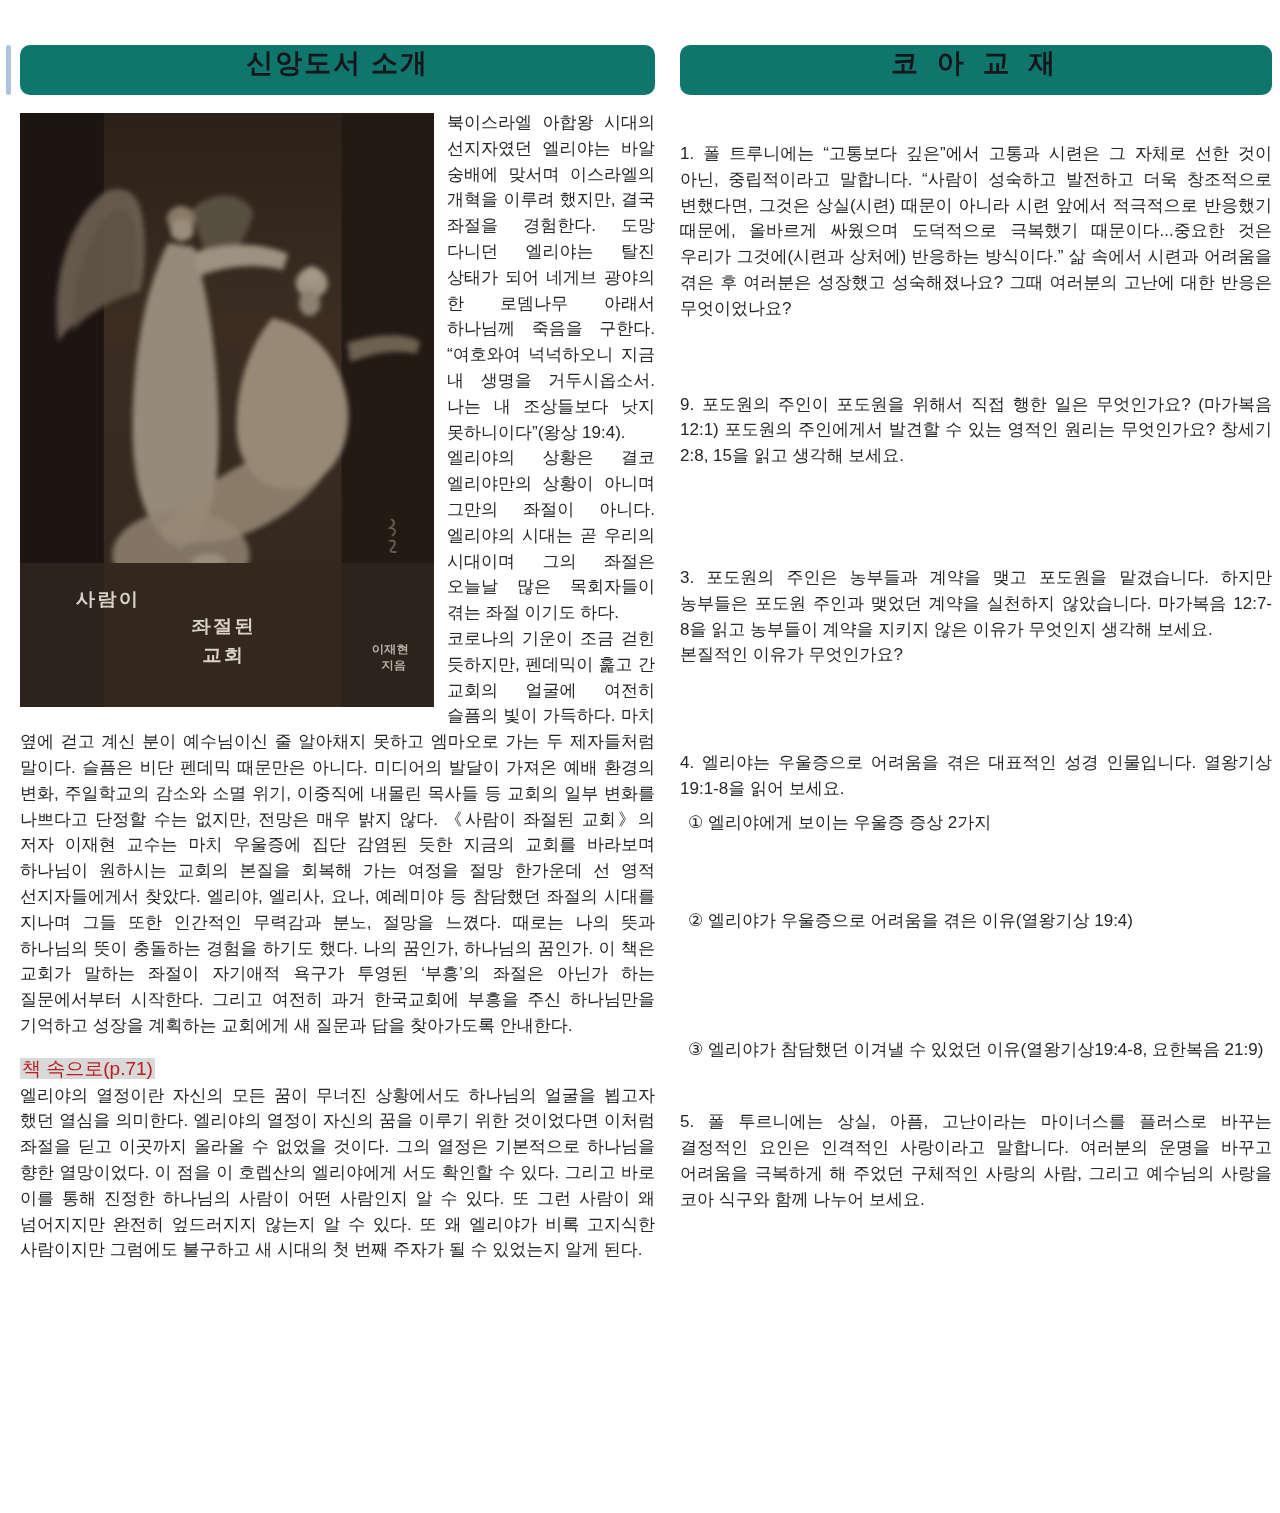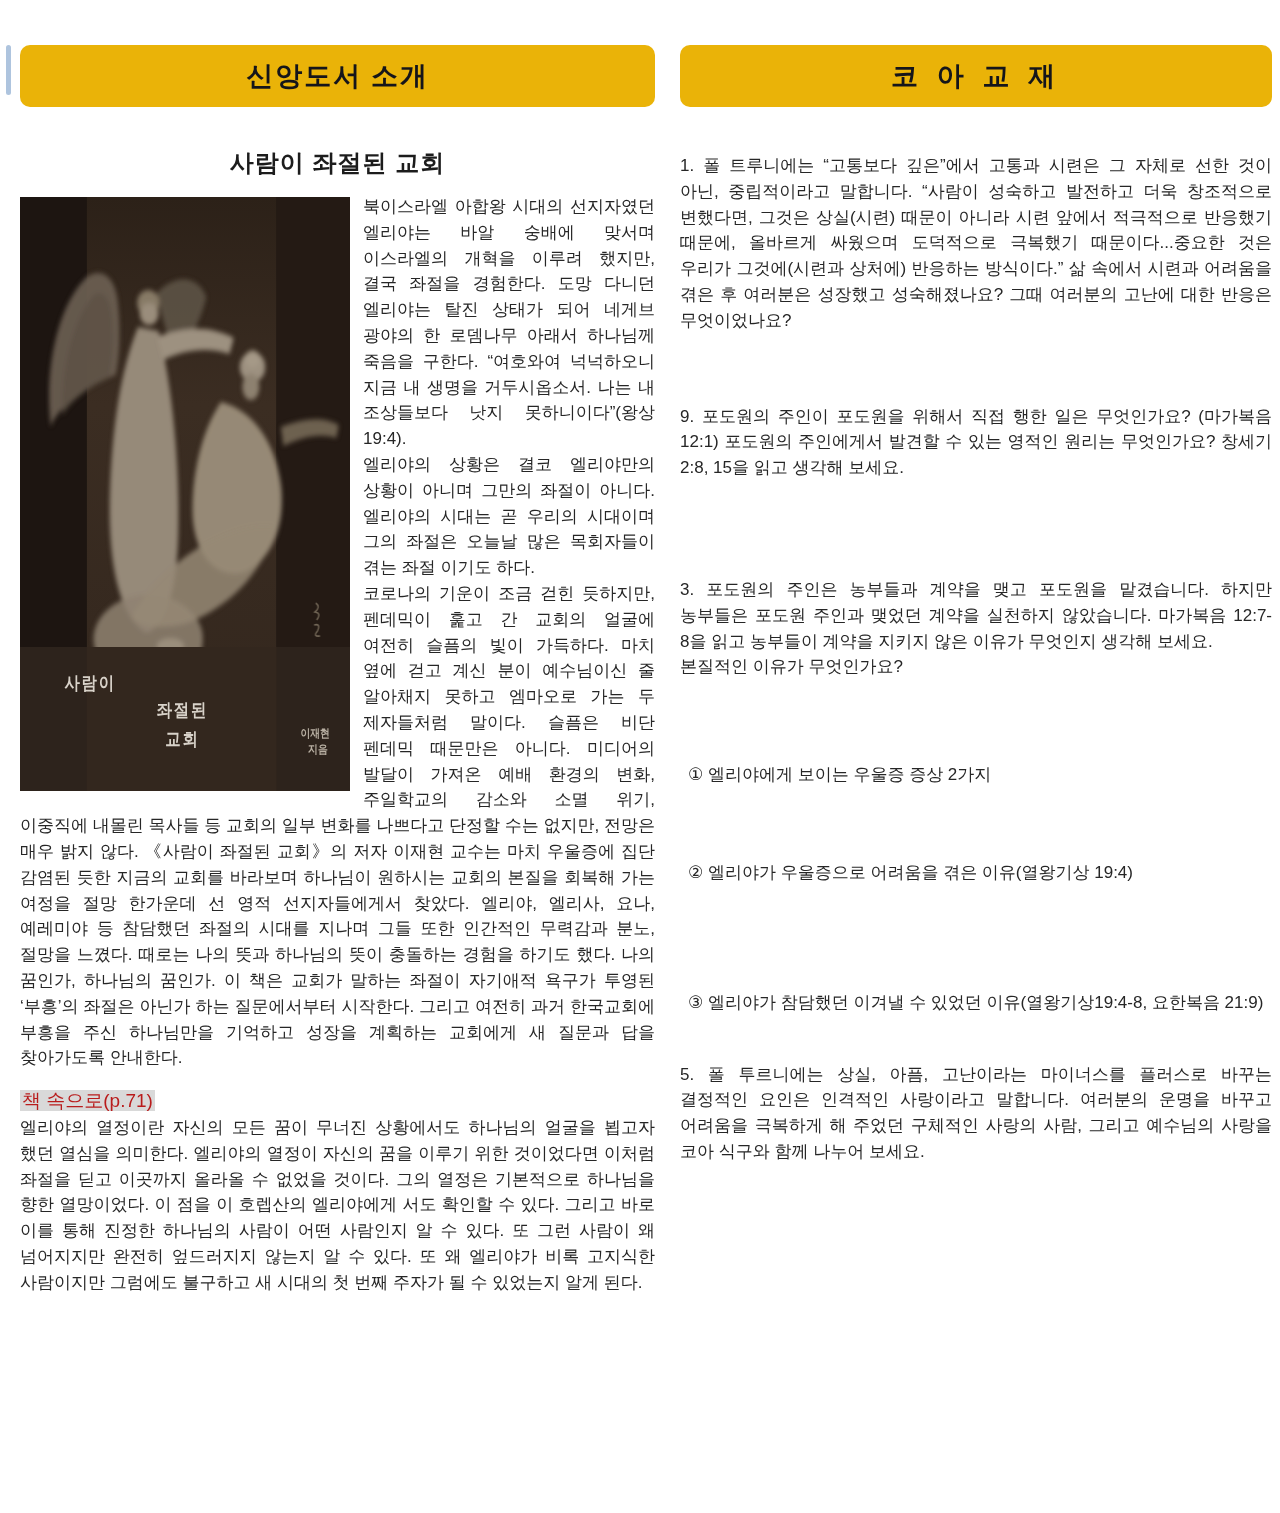--- a/index.html
+++ b/index.html
@@ -15,40 +15,40 @@
     position:absolute;top:45px;width:5px;height:50px;
     background:#aec4de;border-radius:3px;
   }
   .edge-sliver.left{left:6px;}
 
   .col{position:absolute;top:45px;}
   .col-left{left:20px;width:635px;}
   .col-right{left:680px;width:592px;}
 
   .header-bar{
-    height:62px;border-radius:10px;background:#eab308;
-    display:flex;align-items:center;justify-content:center;
+    height:50px;border-radius:10px;background:#0f766e;
+    display:flex;align-items:flex-start;justify-content:center;
     font-family:"Liberation Serif","DejaVu Serif",serif;
     font-weight:bold;font-size:27px;color:#15151a;
   }
   .header-bar .bar-label{letter-spacing:2px;}
   .col-right .header-bar .bar-label{letter-spacing:6px;}
 
   .book-title{
     margin:40px 0 0 0;text-align:center;
     font-size:24px;font-weight:bold;color:#1c1c1c;letter-spacing:1px;
   }
 
   .flow{
     margin-top:15px;font-size:17px;line-height:25.8px;
     text-align:justify;word-break:keep-all;overflow-wrap:anywhere;
   }
   .flow p{margin:0;}
   .book-cover{
-    float:left;width:330px;height:594px;
+    float:left;width:414px;height:594px;
     margin:3px 13px 6px 0;background:#221a15;
   }
   .book-cover svg{display:block;width:100%;height:100%;}
 
   .inside-section{clear:none;margin-top:17px;}
   .inside-heading{
     margin:0 0 1px 0;font-size:19px;font-weight:normal;color:#b91c1c;
   }
   .inside-heading .hl{background:#d9d9d9;padding:0 2px;}
   .inside-text{
@@ -79,21 +79,20 @@
 
 <div class="page">
 
   <div class="edge-sliver left"></div>
 
   <div class="col col-left">
     <div class="header-bar">
       <span class="bar-label">신앙도서 소개</span>
     </div>
 
-    <h2 class="book-title">사람이 좌절된 교회</h2>
 
     <div class="flow">
       <div class="book-cover">
         <svg viewBox="0 0 386 594" preserveAspectRatio="none">
           <defs>
             <filter id="soften" x="-20%" y="-20%" width="140%" height="140%">
               <feGaussianBlur stdDeviation="2.6"></feGaussianBlur>
             </filter>
             <linearGradient id="midband" x1="0" y1="0" x2="0" y2="1">
               <stop offset="0" stop-color="#2c2118"></stop>
@@ -171,20 +170,21 @@
     <div class="rq" id="q1">1. 폴 트루니에는 “고통보다 깊은”에서 고통과 시련은 그 자체로 선한 것이 아닌, 중립적이라고 말합니다. “사람이 성숙하고 발전하고 더욱 창조적으로 변했다면, 그것은 상실(시련) 때문이 아니라 시련 앞에서 적극적으로 반응했기 때문에, 올바르게 싸웠으며 도덕적으로 극복했기 때문이다...중요한 것은 우리가 그것에(시련과 상처에) 반응하는 방식이다.” 삶 속에서 시련과 어려움을 겪은 후 여러분은 성장했고 성숙해졌나요? 그때 여러분의 고난에 대한 반응은 무엇이었나요?</div>
 
     <div class="rq" id="q2">9. 포도원의 주인이 포도원을 위해서 직접 행한 일은 무엇인가요? (마가복음 12:1) 포도원의 주인에게서 발견할 수 있는 영적인 원리는 무엇인가요? 창세기 2:8, 15을 읽고 생각해 보세요.</div>
 
     <div class="rq" id="q3">
       <p>3. 포도원의 주인은 농부들과 계약을 맺고 포도원을 맡겼습니다. 하지만 농부들은 포도원 주인과 맺었던 계약을 실천하지 않았습니다. 마가복음 12:7-8을 읽고 농부들이 계약을 지키지 않은 이유가 무엇인지 생각해 보세요.</p>
       <p class="q3-line2">본질적인 이유가 무엇인가요?</p>
     </div>
 
     <div class="rq" id="q4">
+      <p>4. 엘리야는 우울증으로 어려움을 겪은 대표적인 성경 인물입니다. 열왕기상 19:1-8을 읽어 보세요.</p>
       <p class="sub s1">① 엘리야에게 보이는 우울증 증상 2가지</p>
       <p class="sub s2">② 엘리야가 우울증으로 어려움을 겪은 이유(열왕기상 19:4)</p>
       <p class="sub s3">③ 엘리야가 참담했던 이겨낼 수 있었던 이유(열왕기상19:4-8, 요한복음 21:9)</p>
     </div>
 
     <div class="rq" id="q5">5. 폴 투르니에는 상실, 아픔, 고난이라는 마이너스를 플러스로 바꾸는 결정적인 요인은 인격적인 사랑이라고 말합니다. 여러분의 운명을 바꾸고 어려움을 극복하게 해 주었던 구체적인 사랑의 사람, 그리고 예수님의 사랑을 코아 식구와 함께 나누어 보세요.</div>
   </div>
 
 </div>
 

